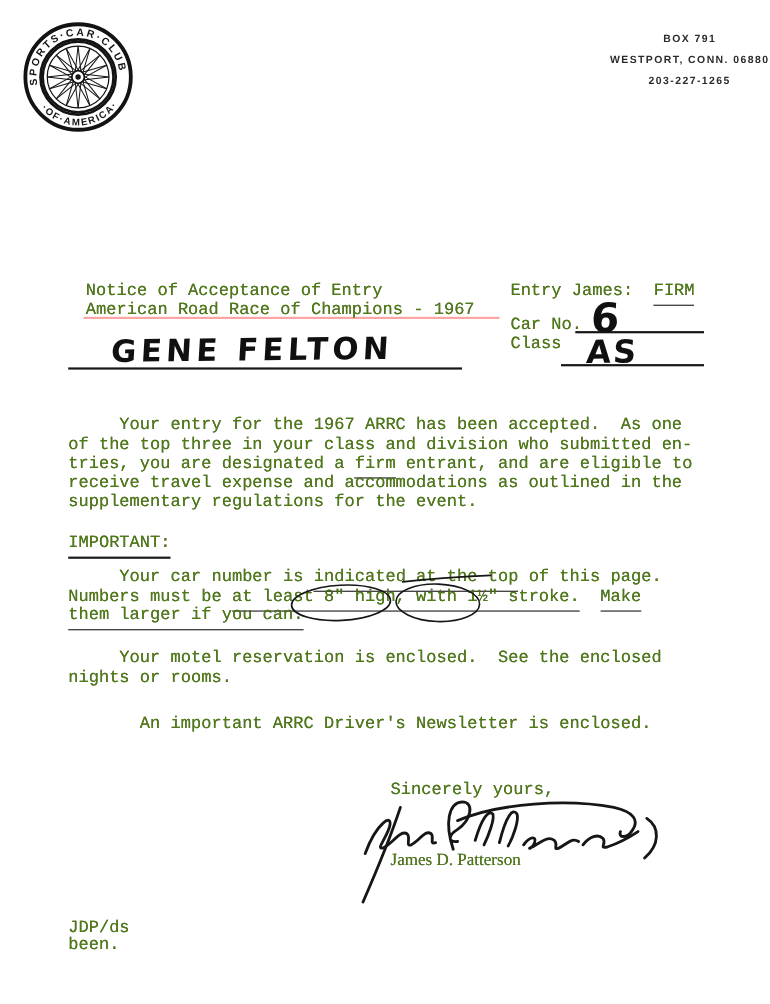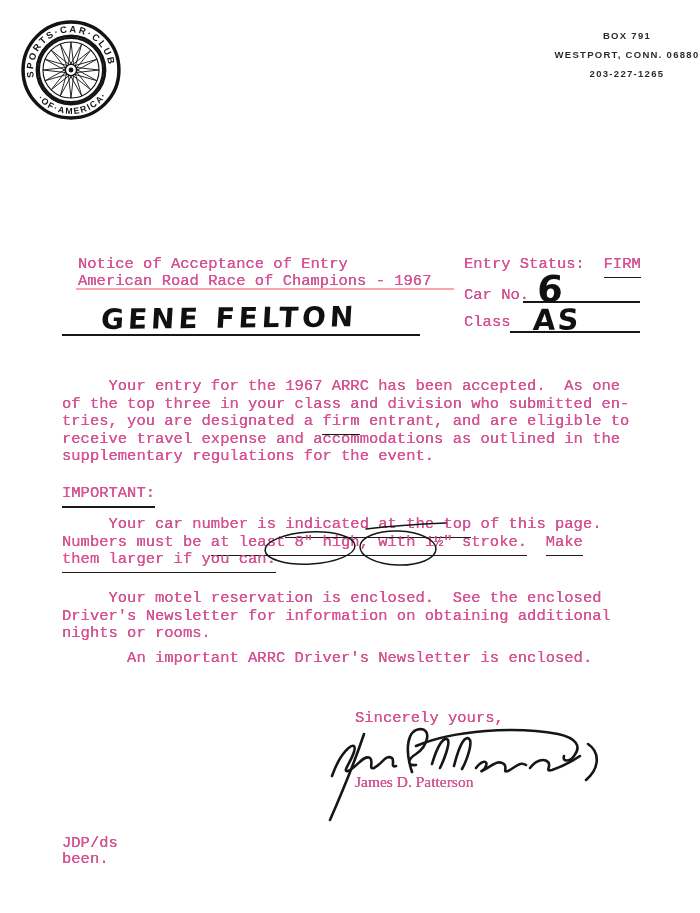--- a/index.html
+++ b/index.html
@@ -4,21 +4,21 @@
 <title>Scanned Letter</title>
 <style>
   html,body{margin:0;padding:0;background:#ffffff;}
   #page{
     position:relative;width:700px;height:913px;background:#ffffff;overflow:hidden;
     font-family:"Liberation Mono","DejaVu Sans Mono",monospace;color:#1a1a1a;
   }
   .abs{position:absolute;}
   .mono{
     font-family:"Liberation Mono","DejaVu Sans Mono",monospace;
-    font-size:15.5px;line-height:17.5px;color:#ec4899;white-space:pre;
+    font-size:15.5px;line-height:17.5px;color:#4d7c0f;white-space:pre;
     text-shadow:0 0 .5px rgba(10,10,10,.65);
   }
   .tline{white-space:pre;}
   .ul{border-bottom:1.6px solid #1a1a1a;padding-bottom:4px;}
   .rule{position:absolute;border-bottom:2px solid #161616;}
   .hand{
     font-family:"DejaVu Sans","Liberation Sans",sans-serif;font-weight:700;color:#101010;
     transform:skewX(-4deg) rotate(-0.6deg);transform-origin:left bottom;white-space:pre;
   }
   .addr{
@@ -98,48 +98,48 @@
     <div>BOX 791</div>
     <div>WESTPORT, CONN. 06880</div>
     <div>203-227-1265</div>
   </div>
 
   <div class="abs mono" style="left:78px;top:256px;">Notice of Acceptance of Entry</div>
   <div class="abs titleblock" style="left:76px;top:272px;width:378px;height:16px;">
     <span class="mono" style="padding-left:2px;">American Road Race of Champions - 1967</span>
   </div>
 
-  <div class="abs mono" style="left:464px;top:256px;"><div class="tline"><span>Entry Status:  </span><span class="ul">FIRM</span></div></div>
+  <div class="abs mono" style="left:464px;top:256px;"><div class="tline"><span>Entry James:  </span><span class="ul">FIRM</span></div></div>
 
   <div class="abs mono" style="left:464px;top:287px;">Car No.</div>
   <div class="rule" style="left:523px;top:284px;width:117px;height:17px;"></div>
   <div class="abs hand" style="left:536px;top:268px;font-size:37px;">6</div>
 
-  <div class="abs mono" style="left:464px;top:314px;">Class</div>
+  <div class="abs mono" style="left:464px;top:304px;">Class</div>
   <div class="rule" style="left:510px;top:314px;width:130px;height:17px;"></div>
   <div class="abs hand" style="left:532px;top:303px;font-size:29px;letter-spacing:2px;">AS</div>
 
   <div class="rule" style="left:62px;top:317px;width:358px;height:17px;"></div>
   <div class="abs hand" style="left:100px;top:303px;font-size:28px;letter-spacing:4px;">GENE FELTON</div>
 
   <div class="abs mono" style="left:62px;top:378px;"><div class="tline"><span>     Your entry for the 1967 ARRC has been accepted.  As one</span></div><div class="tline"><span>of the top three in your class and division who submitted en-</span></div><div class="tline"><span>tries, you are designated a </span><span class="ul">firm</span><span> entrant, and are eligible to</span></div><div class="tline"><span>receive travel expense and accommodations as outlined in the</span></div><div class="tline"><span>supplementary regulations for the event.</span></div></div>
 
   <div class="abs" style="left:62px;top:484px;">
     <span class="mono ul" style="border-bottom-width:2px;">IMPORTANT:</span>
   </div>
 
   <div class="abs mono" style="left:62px;top:516px;"><div class="tline"><span>     Your car number is </span><span class="ul">indicated at the top</span><span> of this page.</span></div><div class="tline"><span>Numbers must be </span><span class="ul">at least 8" high, with 1½" stroke.</span><span>  </span><span class="ul">Make</span></div><div class="tline"><span class="ul">them larger if you can.</span></div></div>
 
   <svg class="abs" style="left:60px;top:508px;pointer-events:none;" width="620" height="78" viewBox="0 0 620 78">
     <ellipse class="ink-stroke" cx="250" cy="40" rx="45" ry="16" stroke-width="1.5" transform="rotate(-3 250 40)"></ellipse>
     <ellipse class="ink-stroke" cx="338" cy="40" rx="38" ry="17" stroke-width="1.5" transform="rotate(2 338 40)"></ellipse>
     <path class="ink-stroke" stroke-width="1.6" d="M 306 21 C 330 18, 360 16, 386 15"></path>
   </svg>
 
-  <div class="abs mono" style="left:62px;top:590px;"><div class="tline"><span>     Your motel reservation is enclosed.  See the enclosed</span></div><div class="tline"><span>Driver's Newsletter for information on obtaining additional</span></div><div class="tline"><span>nights or rooms.</span></div></div>
+  <div class="abs mono" style="left:62px;top:590px;"><div class="tline"><span>     Your motel reservation is enclosed.  See the enclosed</span></div><div class="tline"><span>nights or rooms.</span></div></div>
 
   <div class="abs mono" style="left:62px;top:650px;"><div class="tline"><span>       An important ARRC Driver's Newsletter is enclosed.</span></div></div>
 
   <div class="abs mono" style="left:355px;top:710px;">Sincerely yours,</div>
 
   <svg class="abs" style="left:320px;top:718px;pointer-events:none;" width="310" height="112" viewBox="0 0 310 112" aria-label="Jim Patterson">
     <g class="ink-stroke" stroke-width="2.6">
       <path d="M 44 16 C 36 40, 24 70, 10 102"></path>
       <path d="M 12 58 C 22 30, 38 20, 34 34 C 30 46, 22 54, 28 53 C 36 50, 44 36, 50 40 C 54 43, 48 52, 54 50 C 62 46, 66 36, 72 40 C 75 43, 70 50, 76 48"></path>
       <path d="M 92 54 C 84 30, 88 12, 100 11 C 112 11, 108 28, 96 36 C 88 41, 86 48, 96 47"></path>

